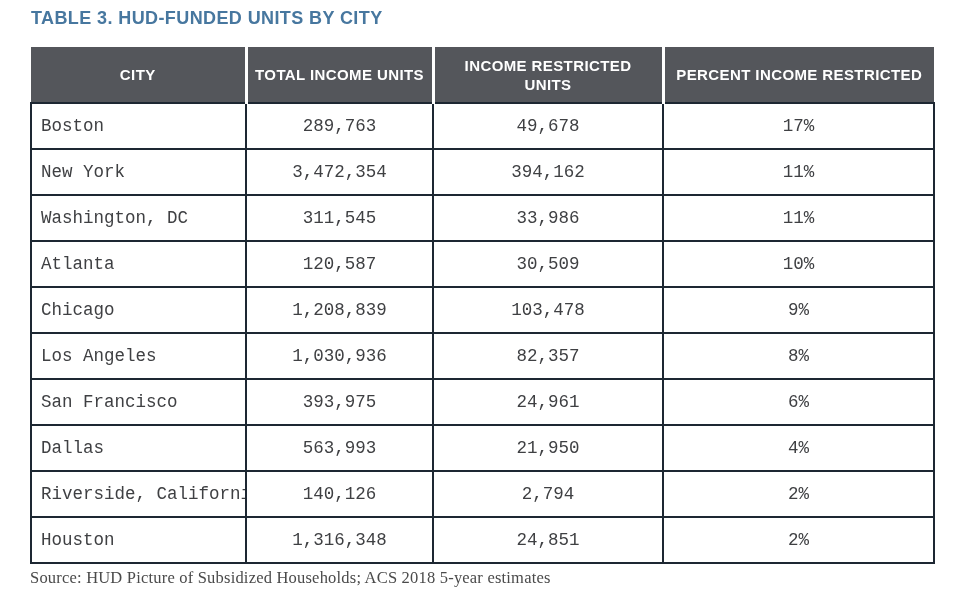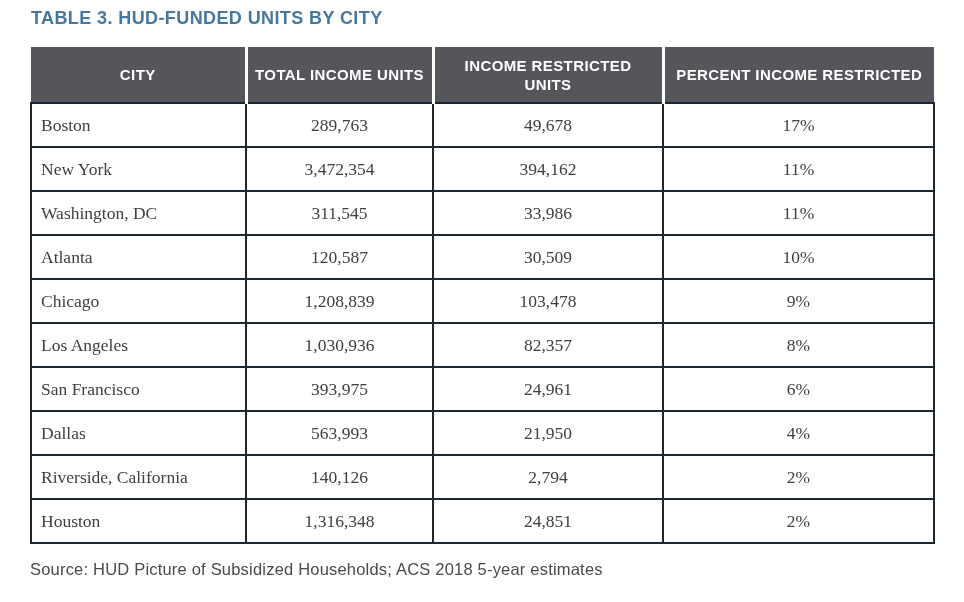--- a/index.html
+++ b/index.html
@@ -54,39 +54,39 @@
     vertical-align: middle;
     height: 56px;
     padding: 5px 6px;
     border-left: 3px solid #ffffff;
     border-top: none;
     border-bottom: 2px solid var(--border-color);
   }
   thead th:first-child { border-left: none; }
   tbody td {
     border: 2px solid var(--border-color);
-    font-family: Liberation Serif, serif;
+    font-family: Liberation Mono, monospace;
     font-size: 17.5px;
     color: var(--body-text);
     height: 44px;
-    padding: 1px 6px;
+    padding: 12px 6px;
     text-align: center;
     vertical-align: middle;
     white-space: nowrap;
     overflow: hidden;
   }
   tbody td.city-cell {
     text-align: left;
     padding-left: 9px;
   }
   .source {
-    font-family: Liberation Sans, sans-serif;
+    font-family: Liberation Serif, serif;
     font-size: 16.5px;
     color: var(--source-text);
-    margin-top: 16px;
+    margin-top: 4px;
     margin-left: 0px;
     letter-spacing: 0.2px;
   }
 </style>
 </head>
 <body>
 
 <div class="page">
   <h2 class="title">TABLE 3. HUD-FUNDED UNITS BY CITY</h2>
 

